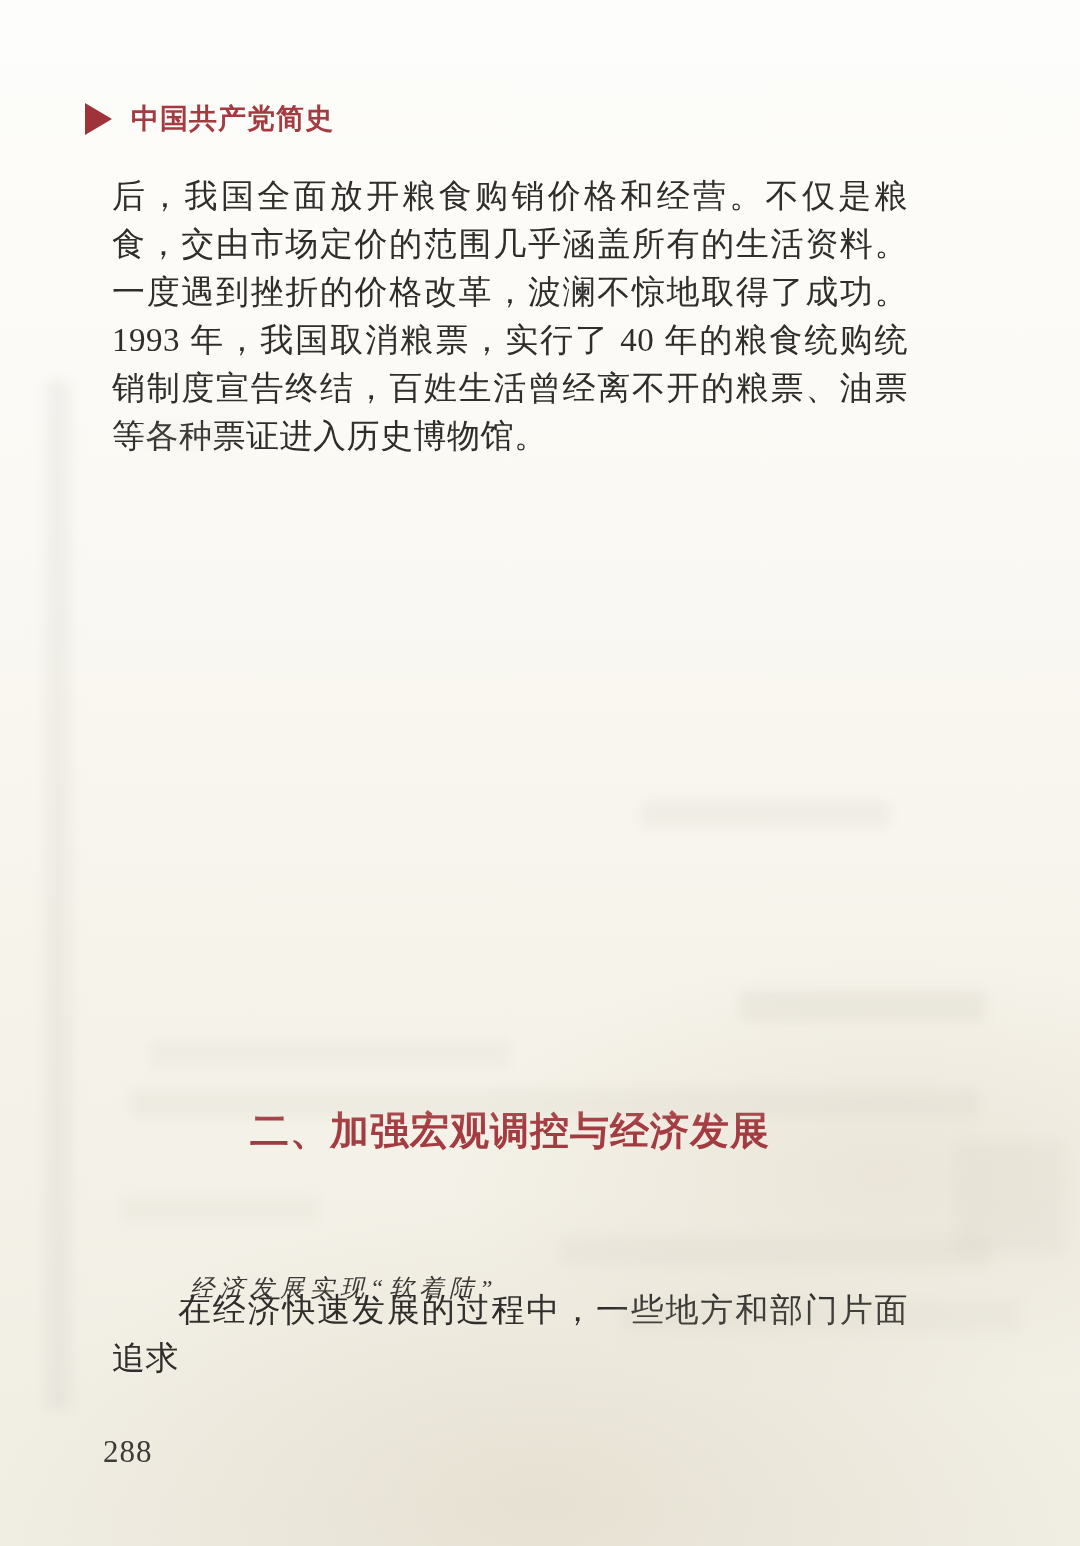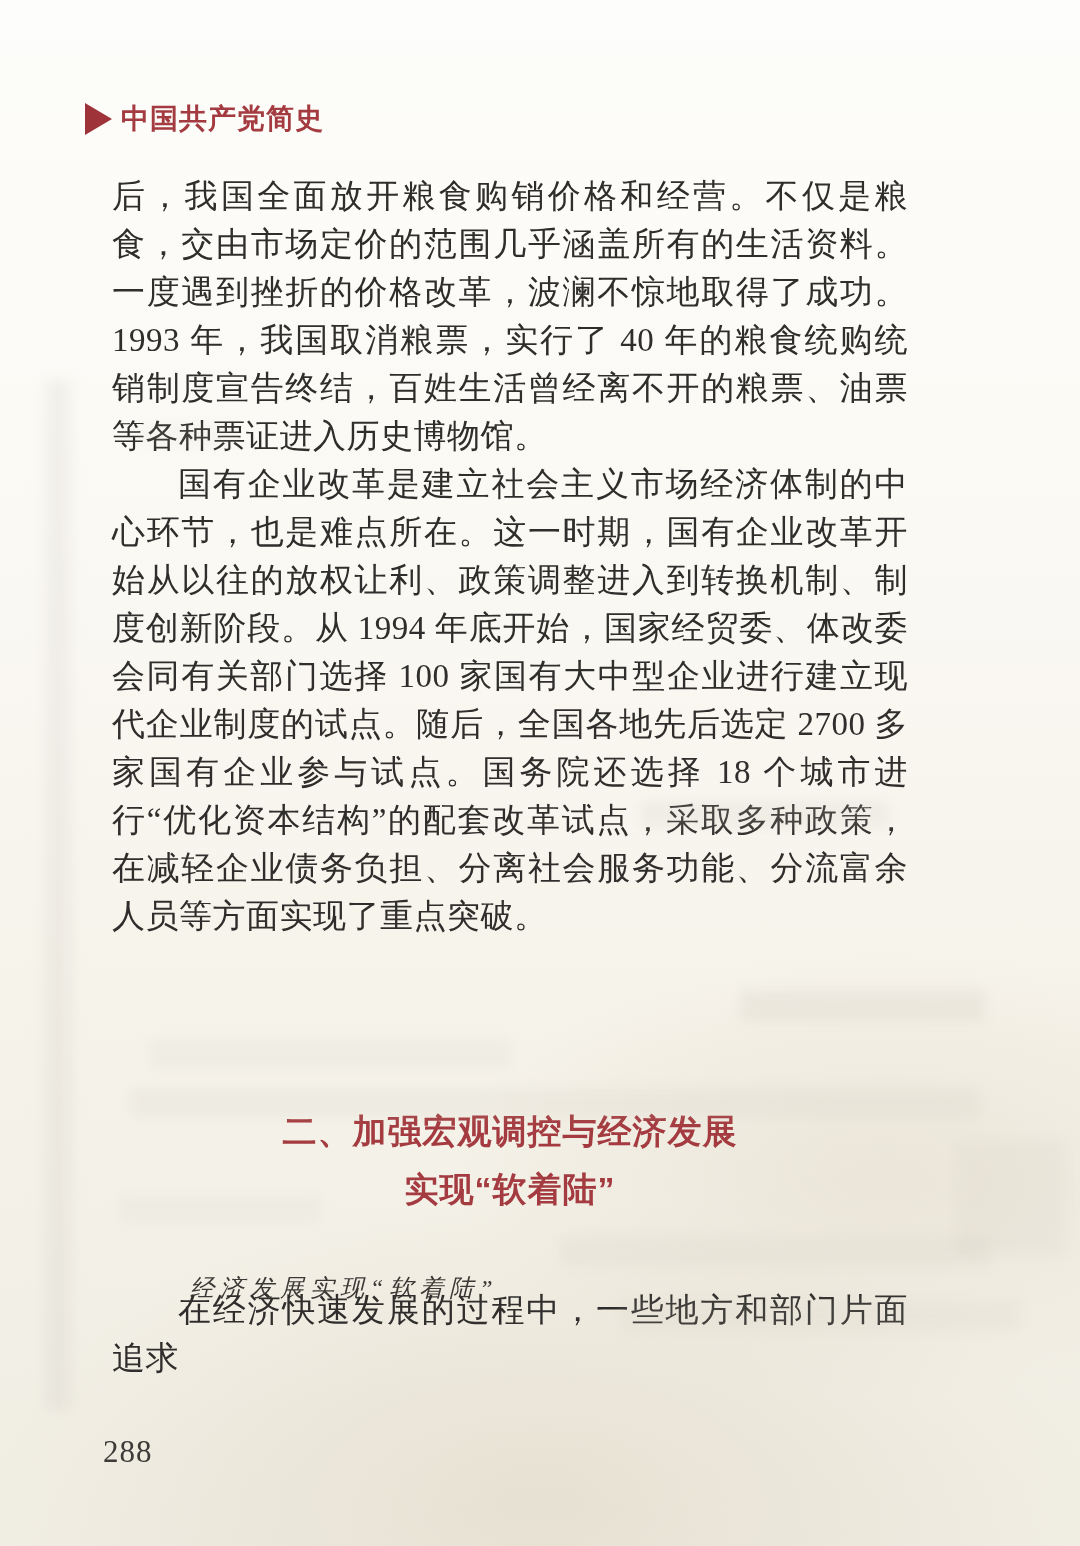--- a/index.html
+++ b/index.html
@@ -16,21 +16,21 @@
   }
   
   .gutter-shade {
     position:absolute; left:38px; top:380px; width:40px; height:1030px;
     background:linear-gradient(90deg, rgba(175,173,165,0), rgba(175,173,165,0.16), rgba(175,173,165,0));
     filter:blur(6px);
     pointer-events:none;
   }
   .running-header {
     position:absolute; top:100px; left:85px;
-    display:flex; align-items:center; gap:9px;
+    display:flex; align-items:center; gap:19px;
     font-family:"Liberation Sans", sans-serif;
   }
   .tri-icon {
     width:0; height:0;
     border-left:27px solid #9e3439;
     border-top:16px solid transparent;
     border-bottom:16px solid transparent;
   }
   .running-header .title {
     color:#a43b40; font-size:28px; font-weight:700; letter-spacing:1px;
@@ -44,21 +44,21 @@
   }
   .paragraphs { top:172px;font-family:Liberation Serif, serif; }
   .body-text p { margin:0; }
   .body-text p.indent { text-indent:2em; }
   .section-heading {
     position:absolute; left:112px; top:1102px; width:796px;
     text-align:center;
     color:#a43b40;
     font-family:"Liberation Sans", sans-serif;
     font-weight:700;
-    font-size:34px; line-height:58px;
+    font-size:39px; line-height:58px;
     letter-spacing:1px;
   }
   .sub-heading {
     position:absolute; left:190px; top:1272px;
     color:#3b3835;
     font-size:24px;
     letter-spacing:6px;
     font-style:italic;
   }
   .closing-para { top:1286px; }
@@ -91,26 +91,24 @@
 
   <div class="gutter-shade"></div>
 
   <div class="running-header">
     <span class="tri-icon"></span>
     <span class="title">中国共产党简史</span>
   </div>
 
   <div class="body-text paragraphs">
     <p>后，我国全面放开粮食购销价格和经营。不仅是粮食，交由市场定价的范围几乎涵盖所有的生活资料。一度遇到挫折的价格改革，波澜不惊地取得了成功。1993 年，我国取消粮票，实行了 40 年的粮食统购统销制度宣告终结，百姓生活曾经离不开的粮票、油票等各种票证进入历史博物馆。</p>
-    <p class="indent">国有企业改革是建立社会主义市场经济体制的中心环节，也是难点所在。这一时期，国有企业改革开始从以往的放权让利、政策调整进入到转换机制、制度创新阶段。从 1994 年底开始，国家经贸委、体改委会同有关部门选择 100 家国有大中型企业进行建立现代企业制度的试点。随后，全国各地先后选定 2700 多家国有企业参与试点。国务院还选择 18 个城市进行“优化资本结构”的配套改革试点，采取多种政策，在减轻企业债务负担、分离社会服务功能、分流富余人员等方面实现了重点突破。</p>
   </div>
 
   <div class="section-heading">
     <div>二、加强宏观调控与经济发展</div>
-    <div>实现“软着陆”</div>
   </div>
 
   <div class="sub-heading">经济发展实现“软着陆”</div>
 
   <div class="body-text closing-para">
     <p class="indent">在经济快速发展的过程中，一些地方和部门片面追求</p>
   </div>
 
   <div class="page-number">288</div>
 

